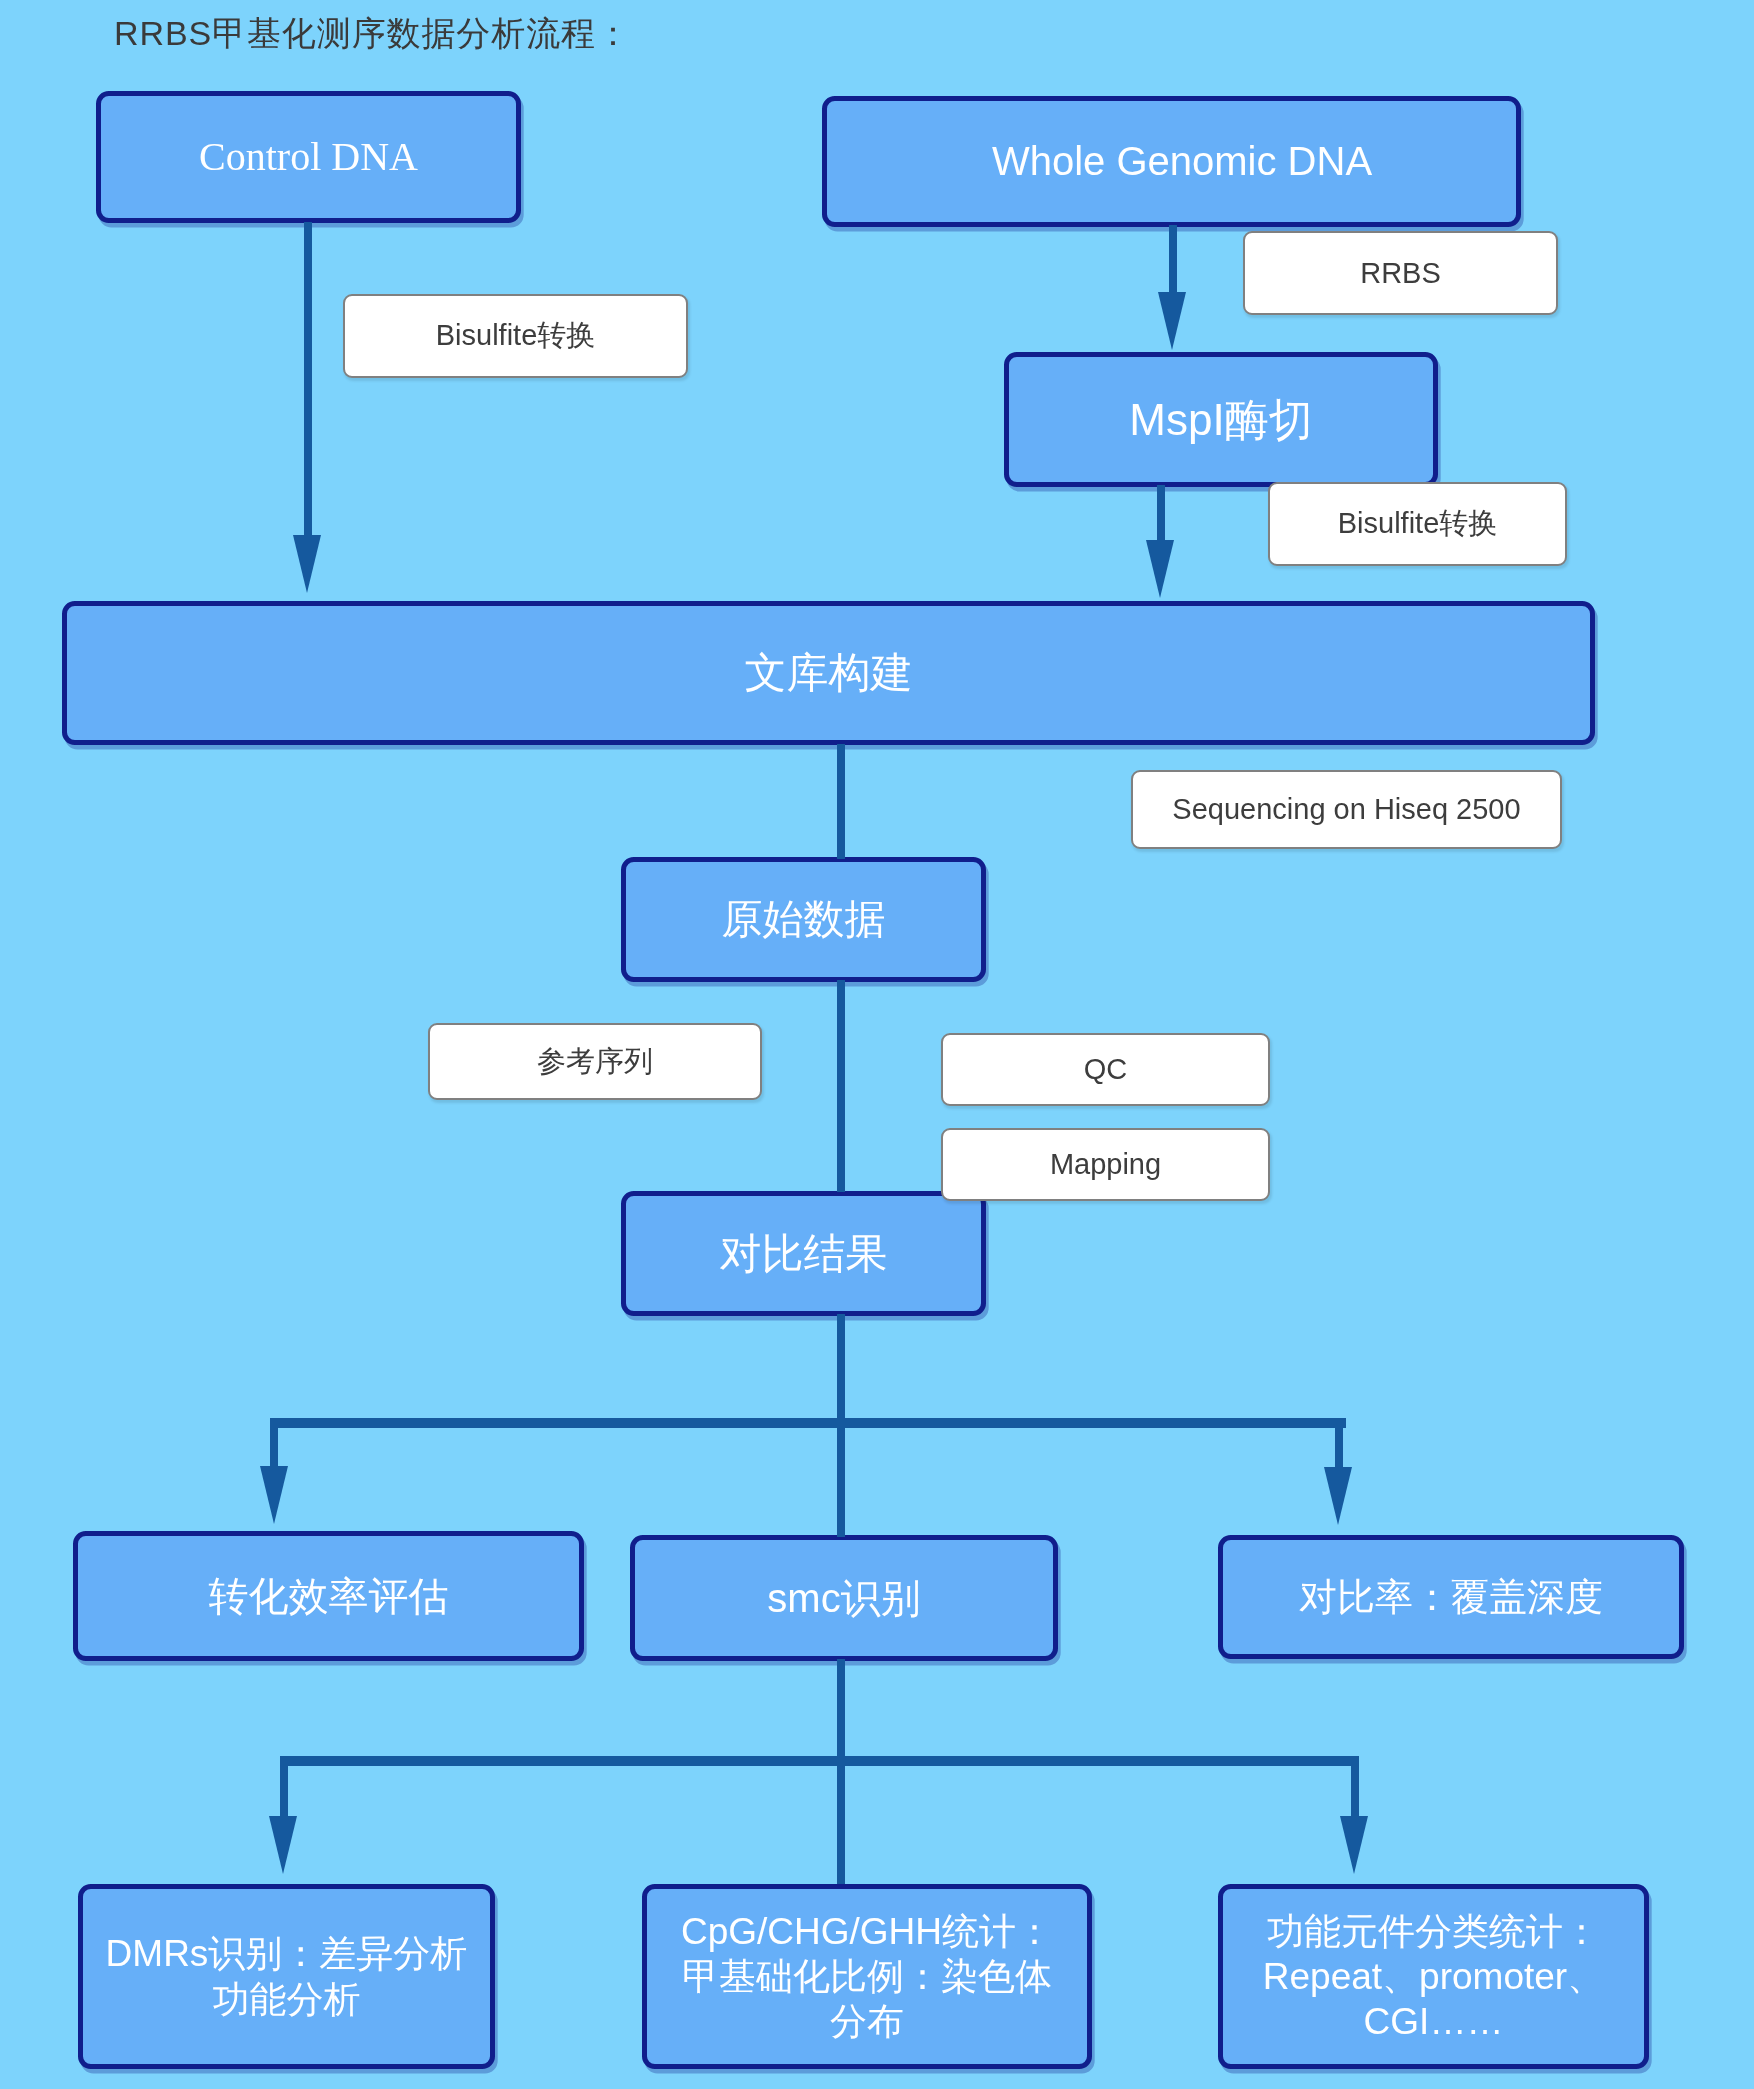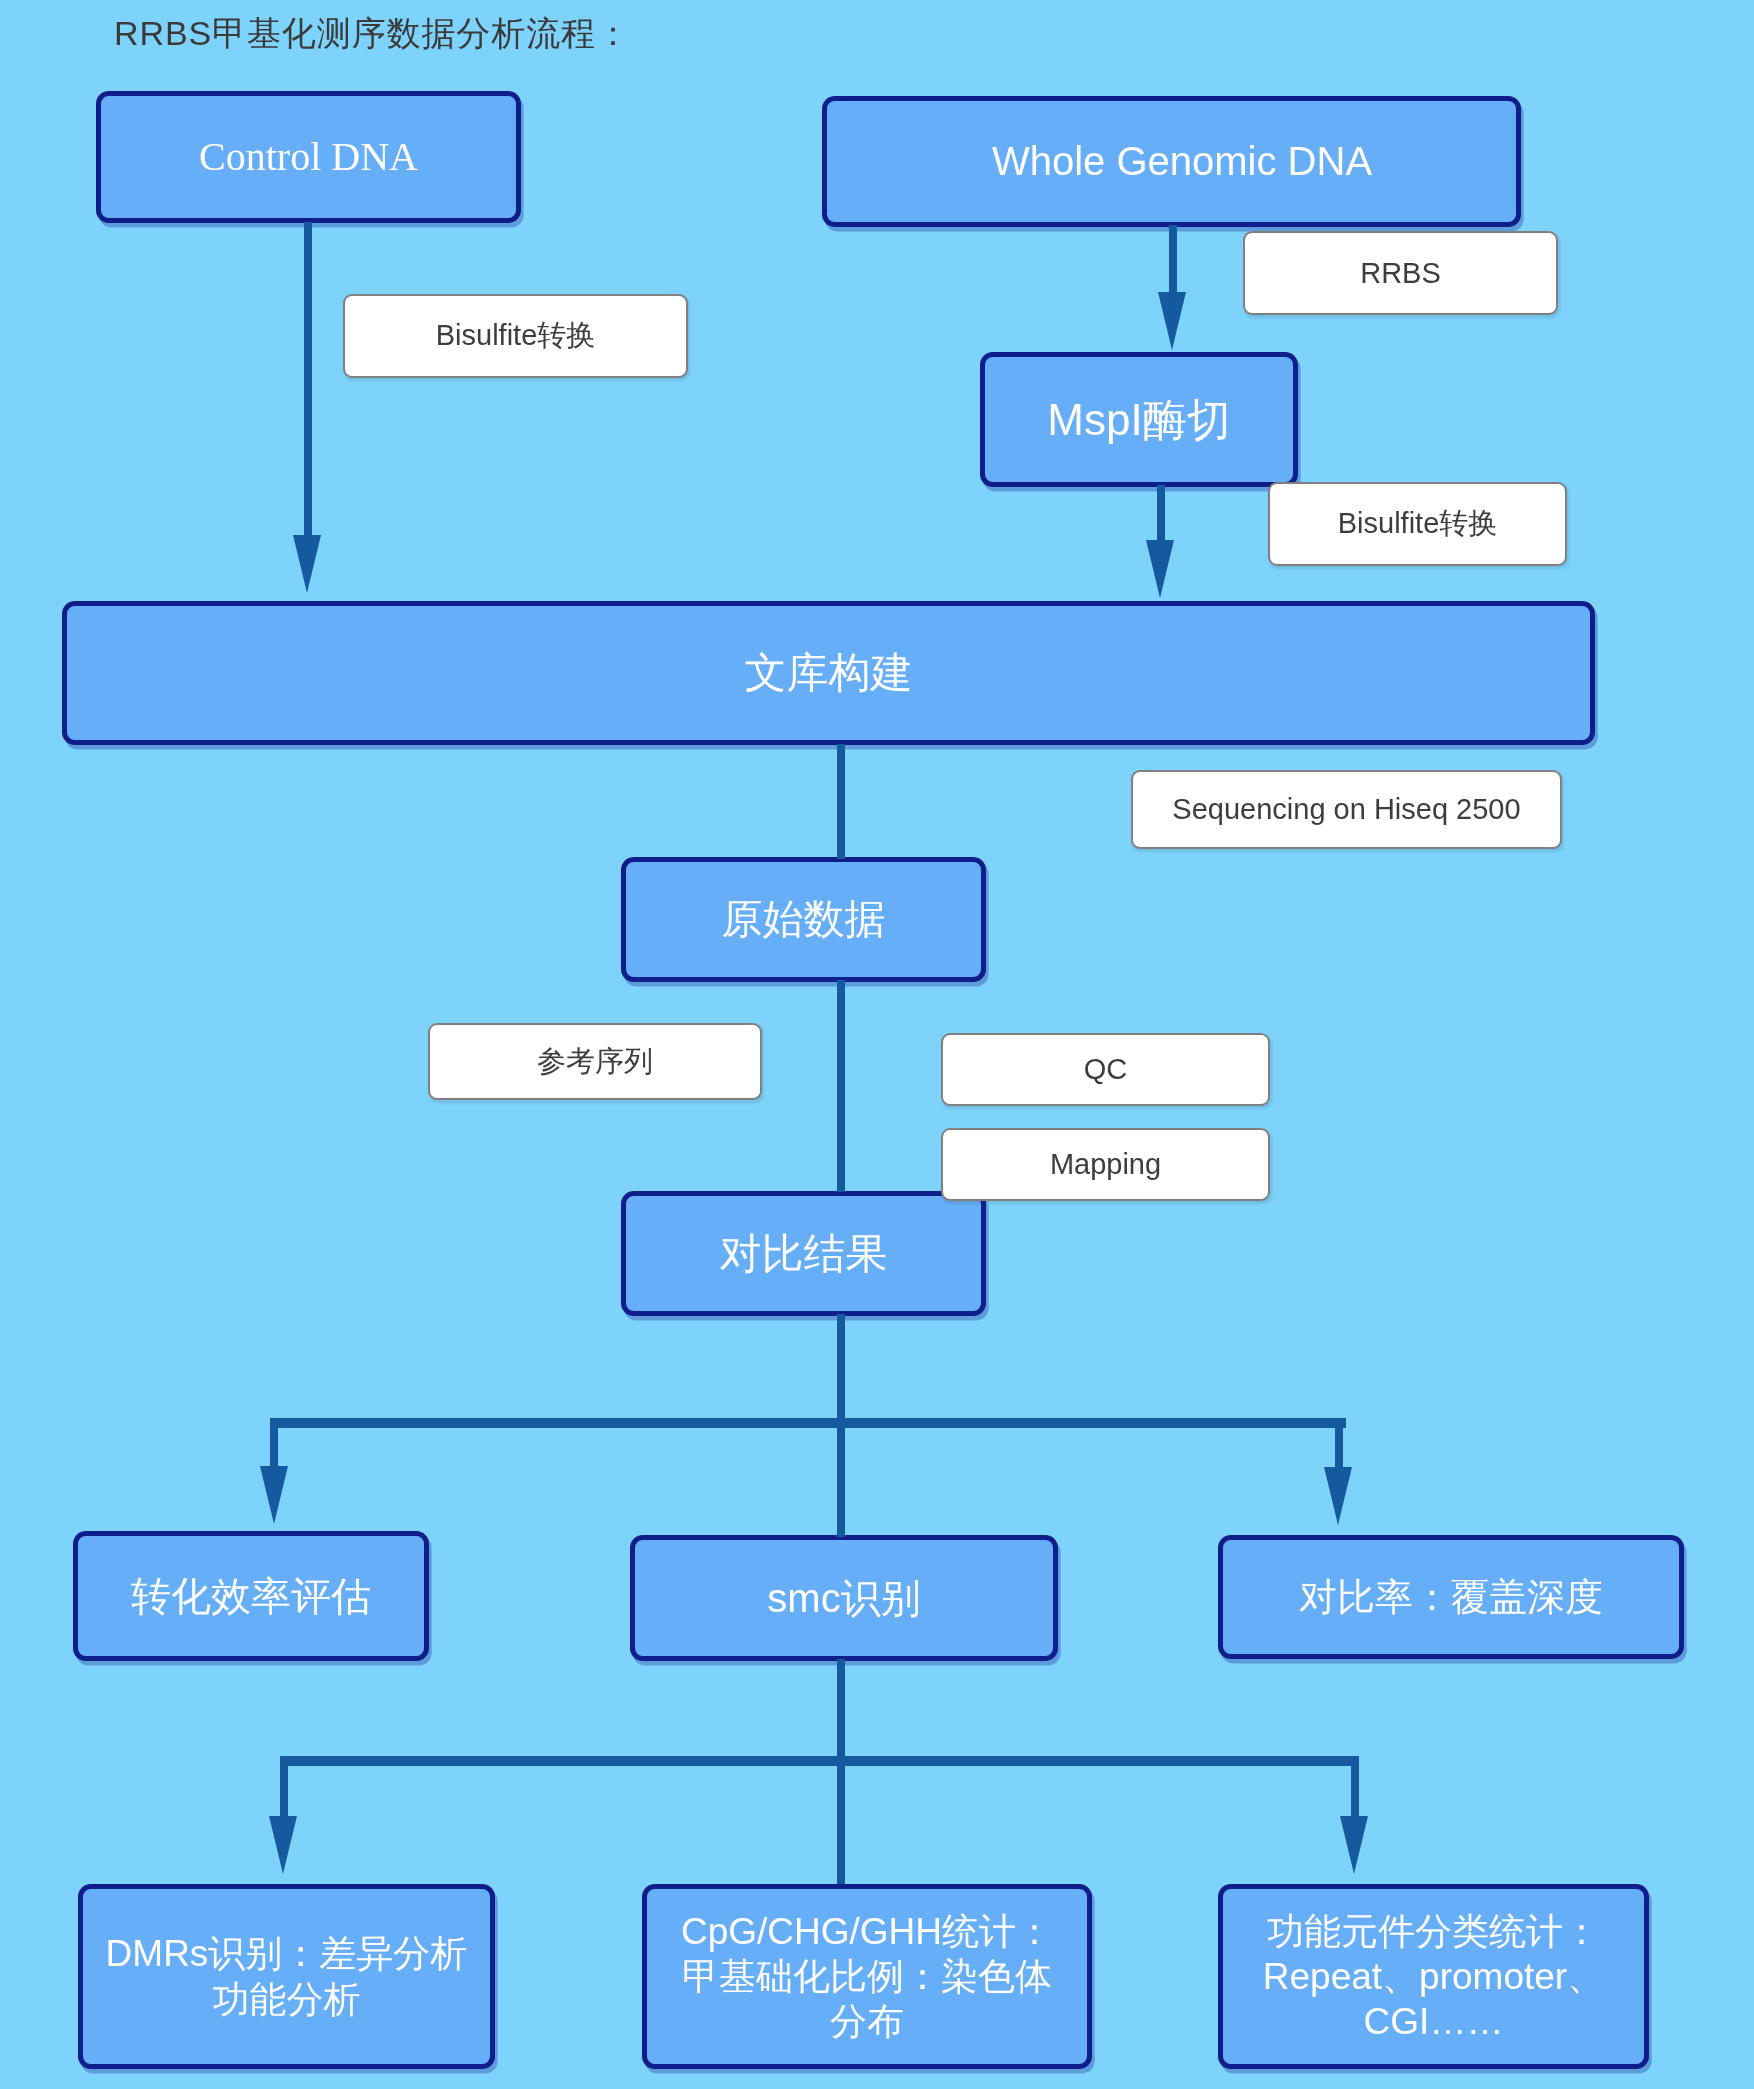--- a/index.html
+++ b/index.html
@@ -28,25 +28,25 @@
     color:#ffffff;
     display:flex; flex-direction:column;
     align-items:center; justify-content:center;
     text-align:center;
     font-size:40px;
     line-height:1.22;
     box-shadow:2.7px 4.6px 0 rgba(16,30,140,0.30);
   }
   #control-dna       { left:96px;  top:91px;  width:425px;  height:132px;font-family:Liberation Serif, serif; }
   #whole-genomic-dna { left:822px;  top:96px;  width:699px;  height:131px;padding-left:21px; }
-  #mspi              { left:980px; top:352px;  width:318px;  height:135px; font-size:44px; }
+  #mspi              { left:1004px; top:352px;  width:434px;  height:135px; font-size:44px; }
   #library           { left:62px;   top:601px;  width:1533px; height:144px; font-size:42px; }
   #raw-data          { left:621px;  top:857px;  width:365px;  height:125px; font-size:41px; }
   #align-result      { left:621px;  top:1191px; width:365px;  height:125px; font-size:42px; }
-  #conv-eff          { left:73px;   top:1531px; width:356px;  height:130px; }
+  #conv-eff          { left:73px;   top:1531px; width:511px;  height:130px; }
   #smc               { left:630px;  top:1535px; width:428px;  height:126px; }
   #align-rate        { left:1218px; top:1535px; width:466px;  height:124px; font-size:38px; }
   #dmrs              { left:78px;   top:1884px; width:417px;  height:185px; font-size:37px; }
   #cpg-stats         { left:642px;  top:1884px; width:450px;  height:185px; font-size:37px; }
   #func-elem         { left:1218px; top:1884px; width:431px;  height:185px; font-size:37px; }
   .node .ln { display:block; }
 
   
   .steplabel {
     position:absolute;

